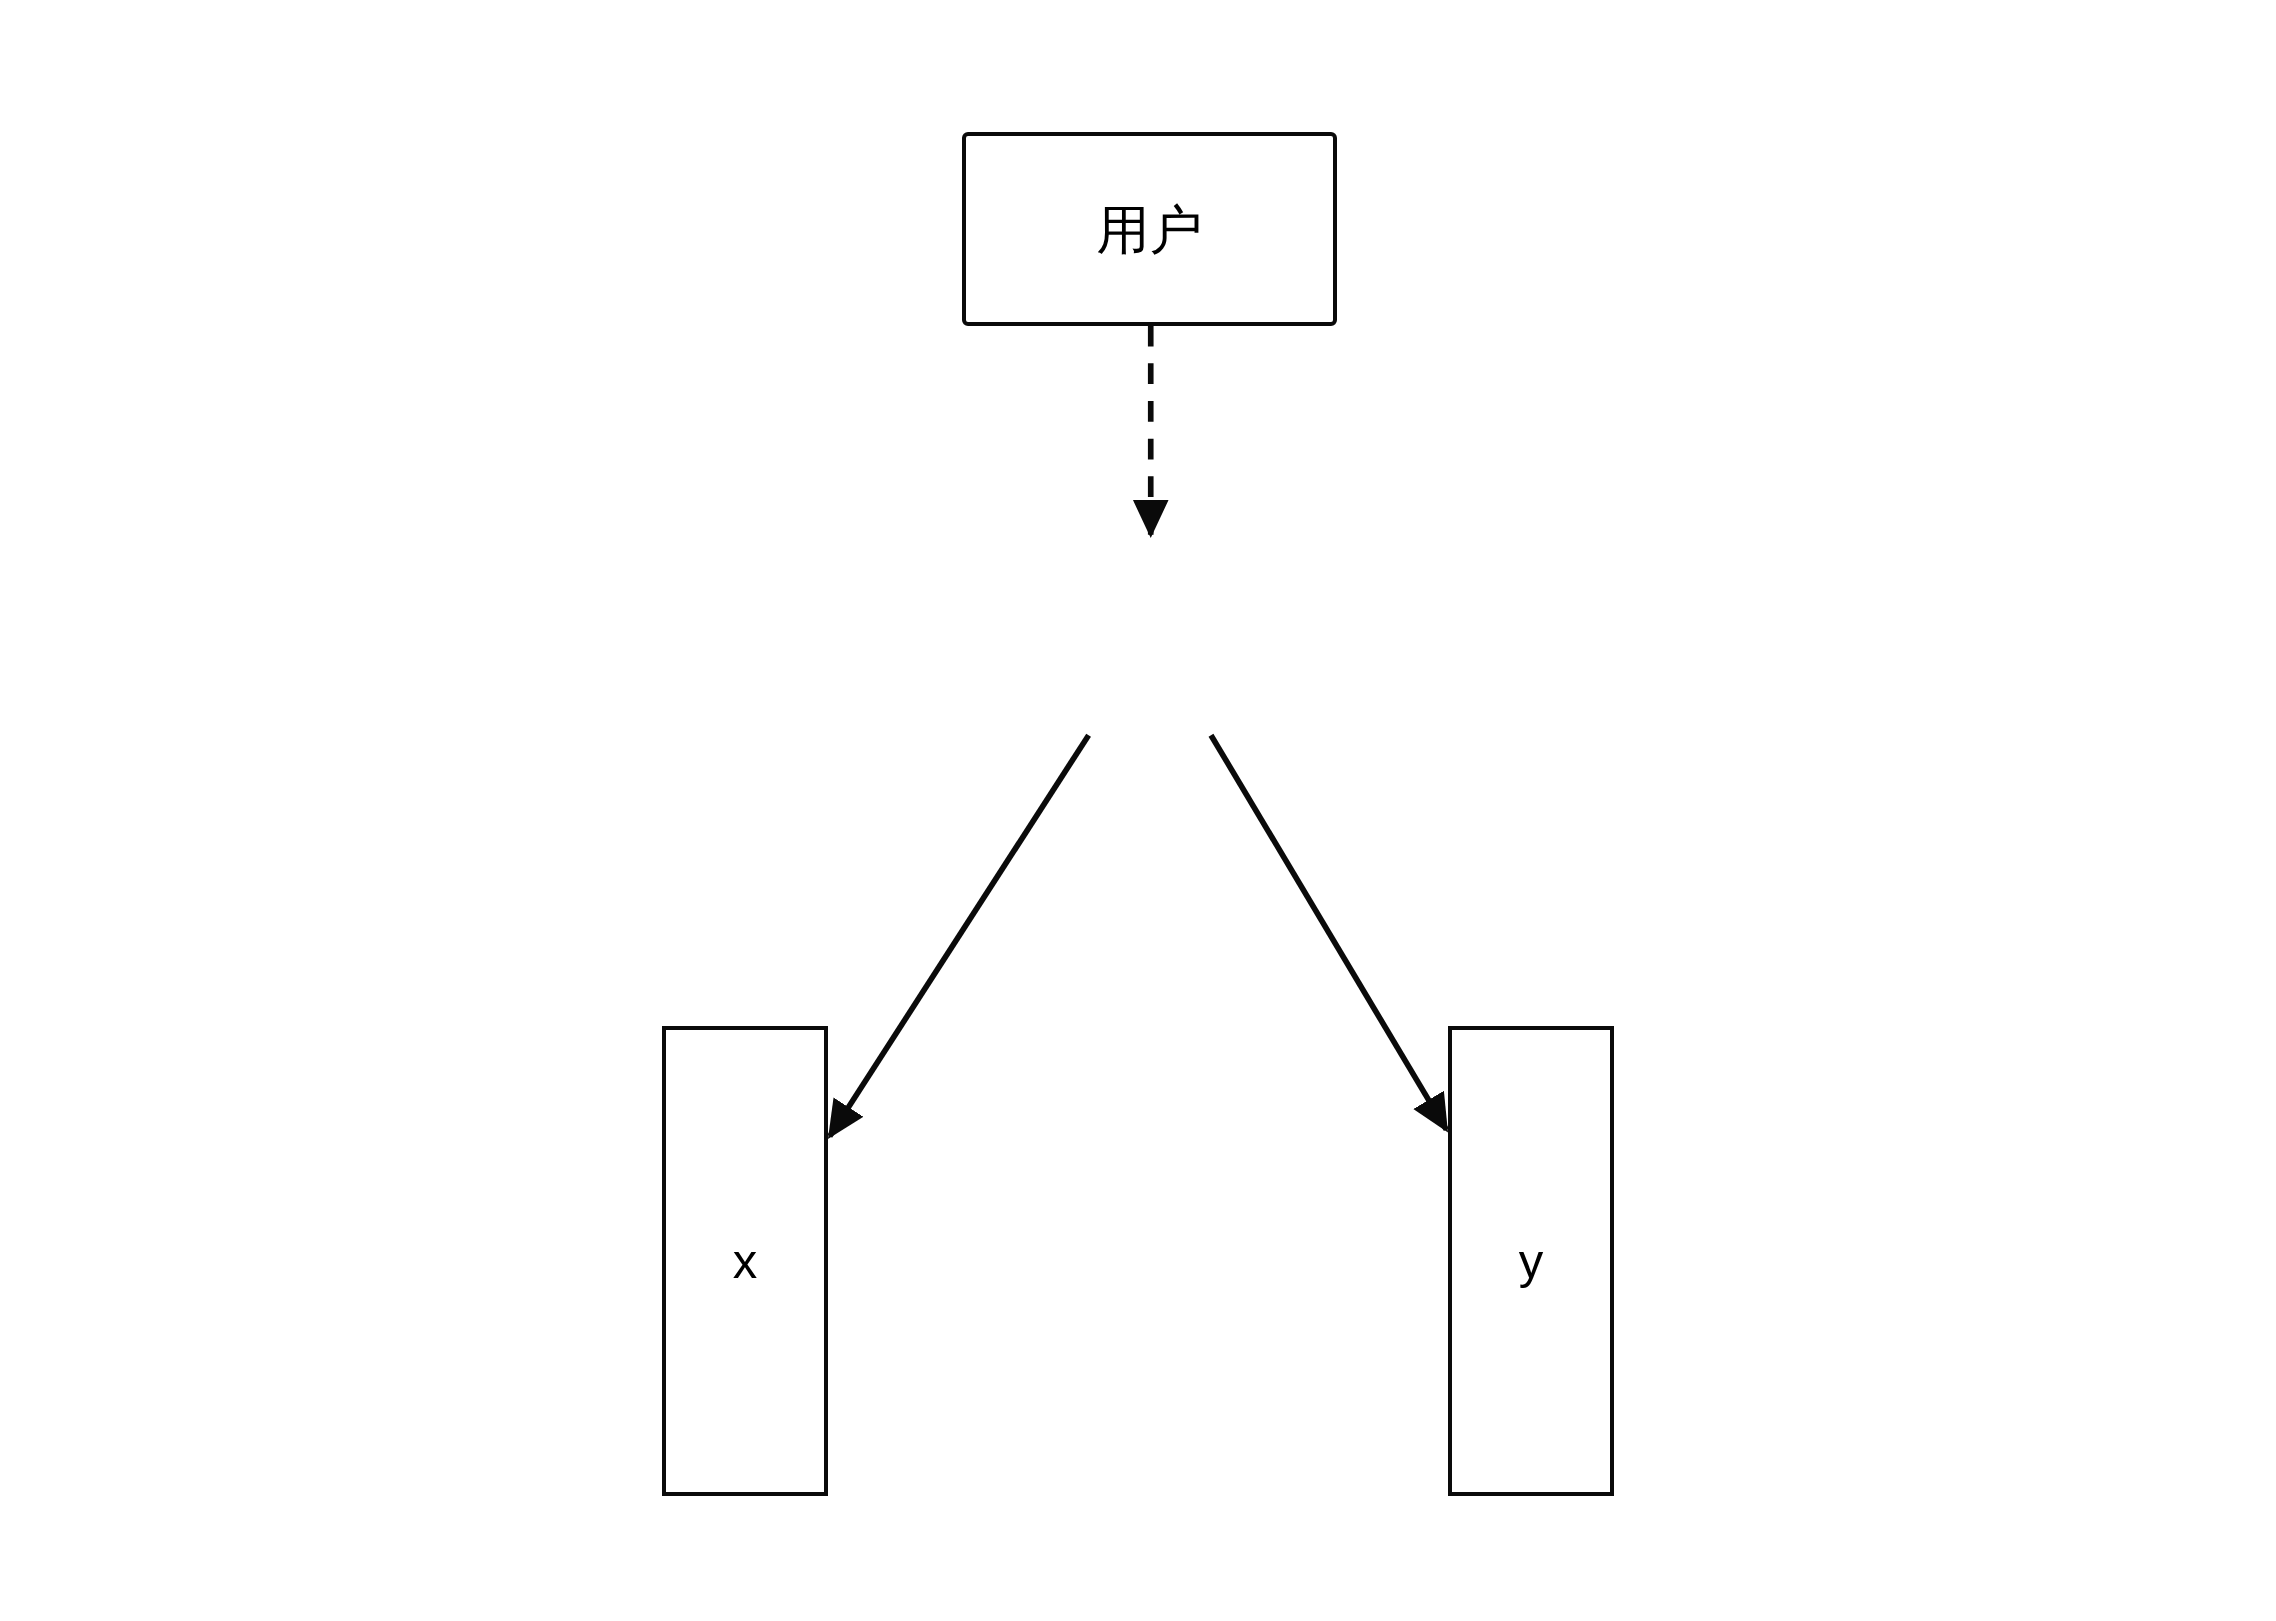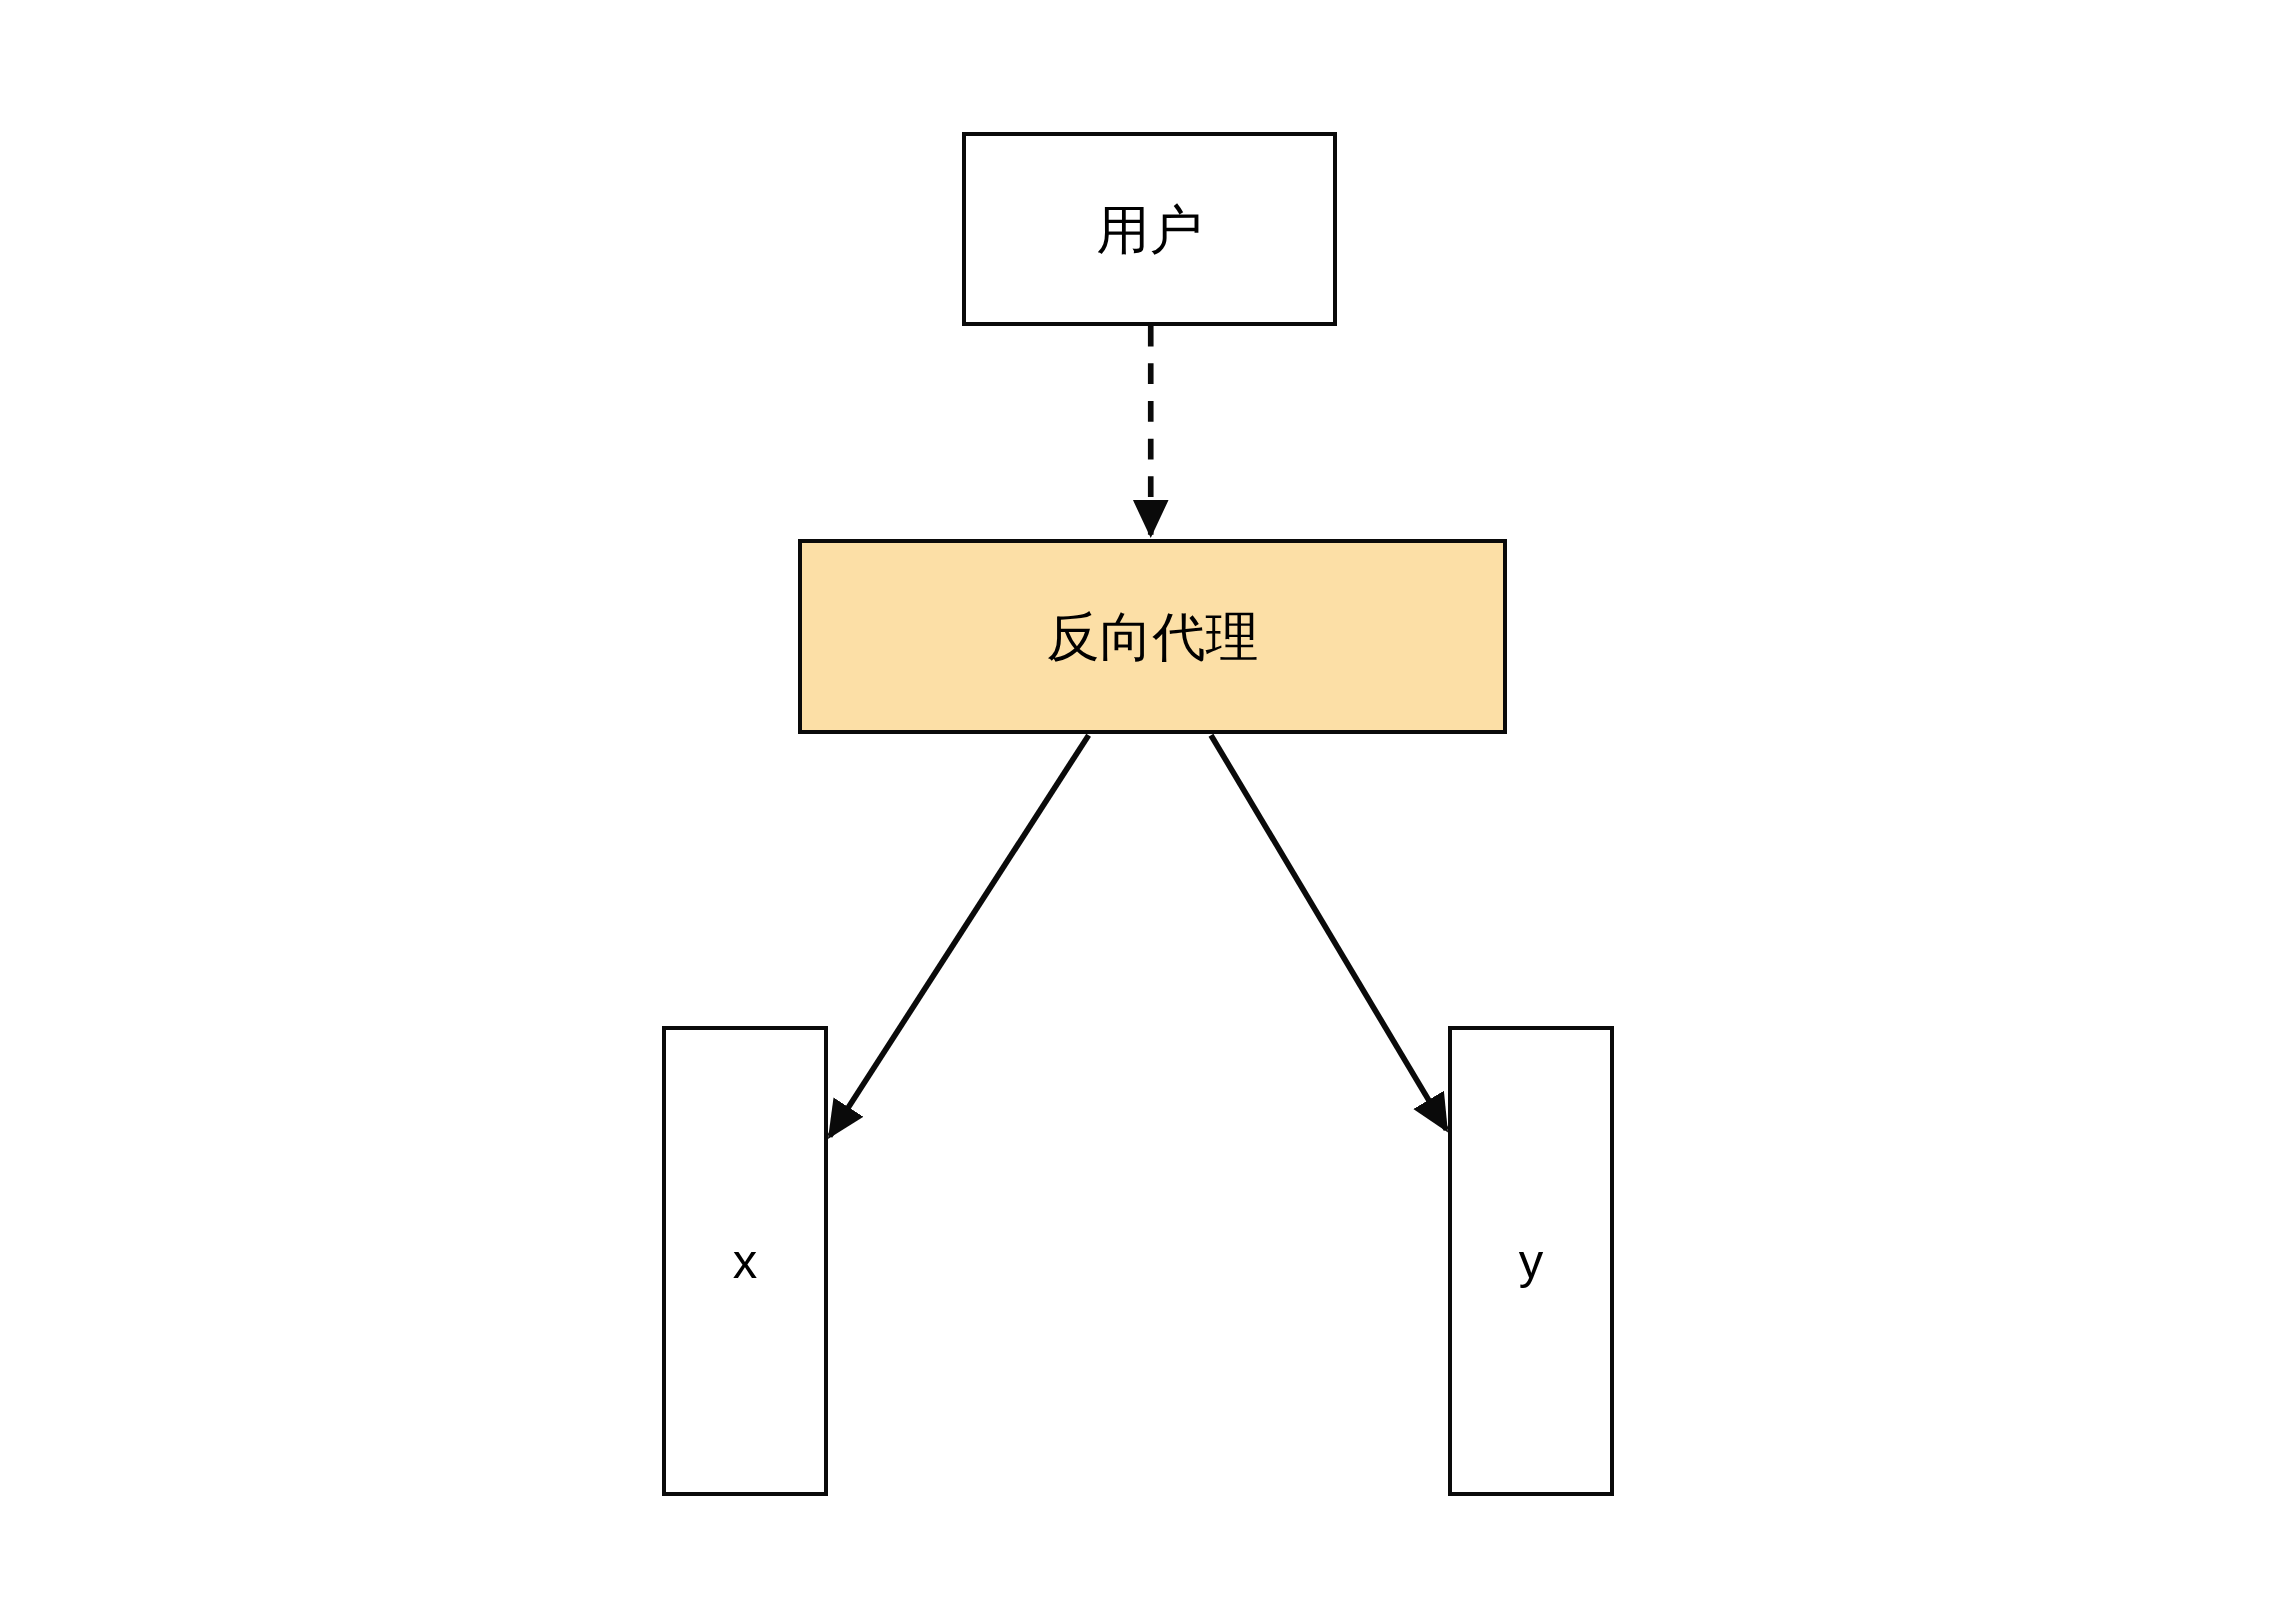--- a/index.html
+++ b/index.html
@@ -41,20 +41,21 @@
     line-height: 1;
     white-space: nowrap;
     user-select: none;
   }
   
   #node-user {
     left: 962px;
     top: 132px;
     width: 375px;
     height: 194px;
+    border-radius: 6px;
   }
   #node-user .node-label {
     font-size: 53px;
   }
   
   #node-proxy {
     left: 798px;
     top: 539px;
     width: 709px;
     height: 195px;
@@ -100,23 +101,20 @@
 
     <line x1="1156" y1="781" x2="881" y2="1207" stroke="#0a0a0a" stroke-width="6" marker-end="url(#arrow-solid)"></line>
 
     <line x1="1286" y1="781" x2="1536" y2="1200" stroke="#0a0a0a" stroke-width="6" marker-end="url(#arrow-solid)"></line>
   </svg>
 
   <div class="node" id="node-user">
     <span class="node-label">用户</span>
   </div>
 
-  <div class="node" id="node-proxy">
-    <span class="node-label">反向代理</span>
-  </div>
 
   <div class="node" id="node-x">
     <span class="node-label">x</span>
   </div>
 
   <div class="node" id="node-y">
     <span class="node-label">y</span>
   </div>
 
 </div>

